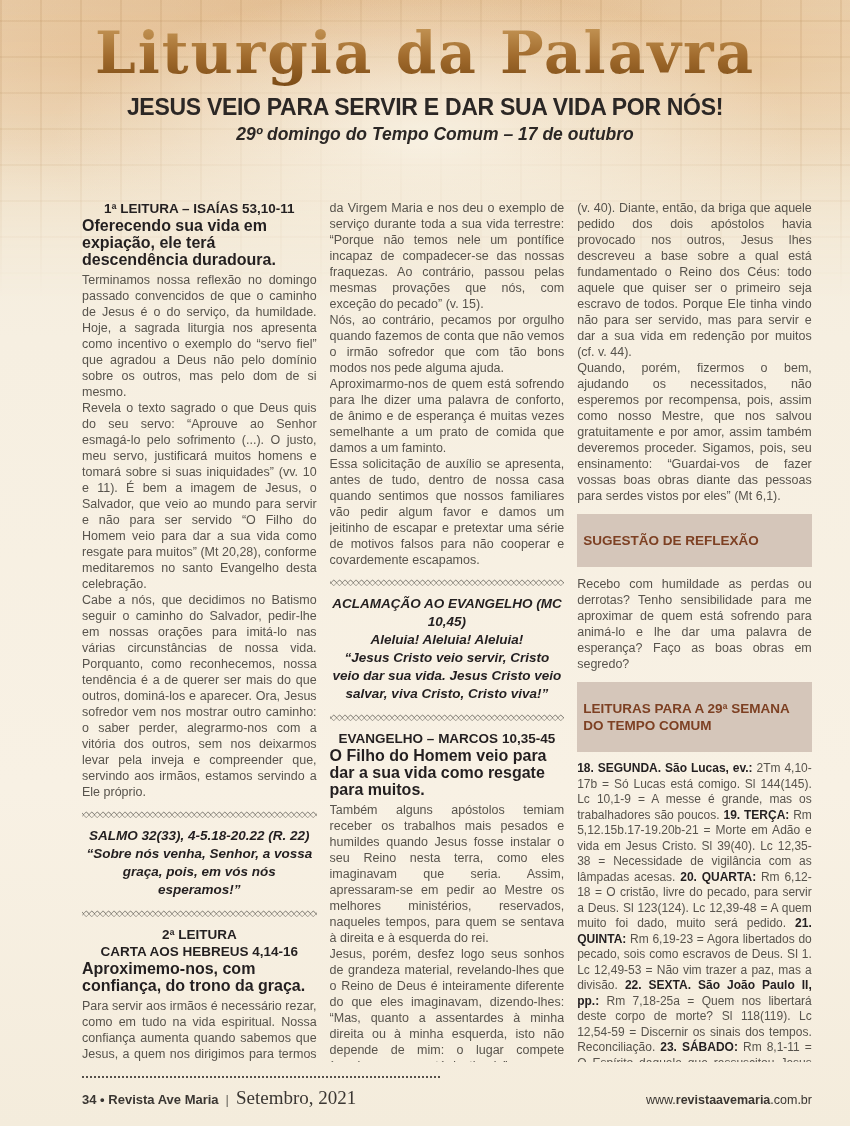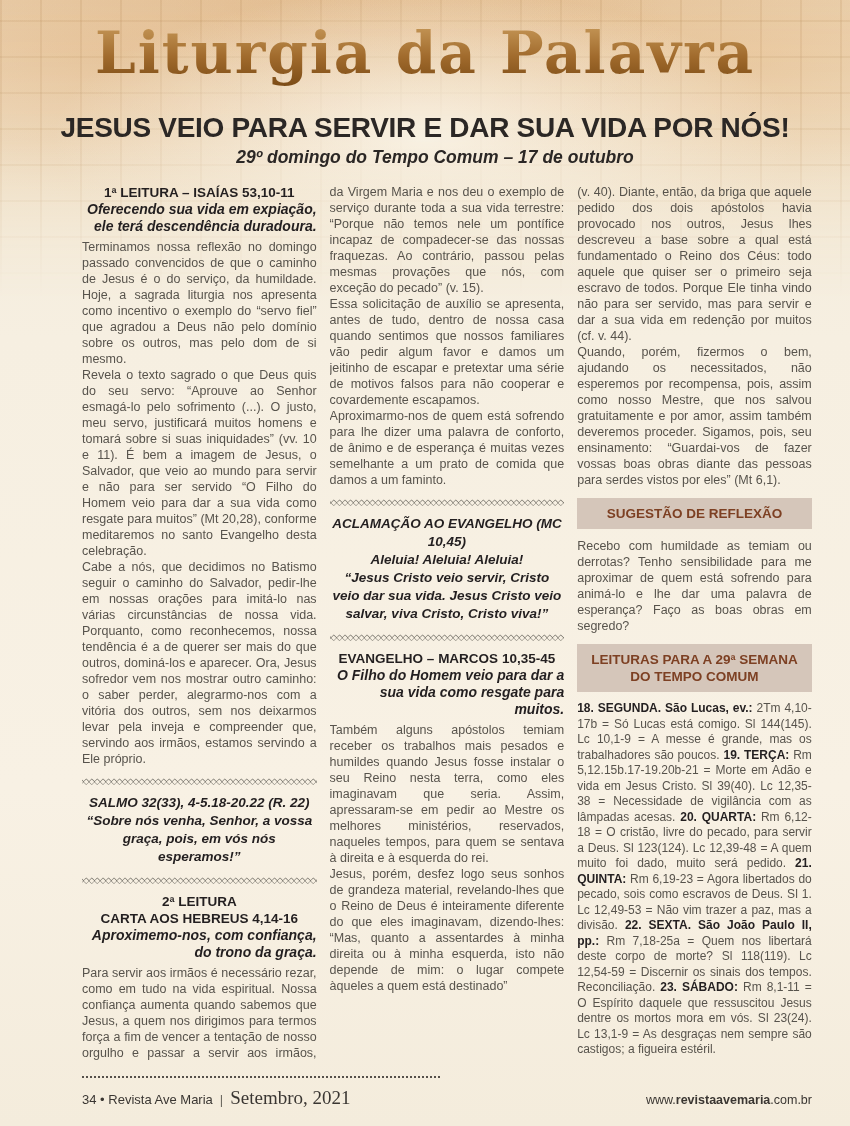--- a/index.html
+++ b/index.html
@@ -24,50 +24,50 @@
             mask-image:linear-gradient(to bottom,#000 0%,rgba(0,0,0,.8) 45%,rgba(0,0,0,0) 96%);
   }
   .masthead{position:relative;text-align:center;padding-top:22px;}
   .script-title{
     font-family:"DejaVu Serif","Liberation Serif",serif;
     font-weight:bold;font-size:58px;line-height:1.1;
     background:linear-gradient(to bottom,#c89a5a 0%,#a06a2c 55%,#7c4c16 100%);
     -webkit-background-clip:text;background-clip:text;color:transparent;
     letter-spacing:2px;
   }
-  .main-title{font-size:28px;font-weight:bold;color:#2b2725;letter-spacing:-0.3px;margin-top:26px;}
+  .main-title{font-size:23px;font-weight:bold;color:#2b2725;letter-spacing:-0.3px;margin-top:8px;}
   .sub-title{font-size:17.5px;font-weight:bold;font-style:italic;color:#2b2725;margin-top:3px;padding-left:20px;}
 
   .columns{
     position:absolute;top:184px;left:82px;width:730px;height:878px;
     display:flex;gap:13px;overflow:hidden;
   }
-  .col{width:234.6px;flex:0 0 auto;font-size:12.5px;line-height:16px;overflow:hidden;}
+  .col{width:234.6px;flex:0 0 auto;font-size:12.5px;line-height:16px;overflow:hidden;margin-top:16px;}
   .col p{margin:0;text-align:justify;}
   .sec-title{font-weight:bold;color:#231f20;text-align:center;font-size:13.5px;line-height:17px;}
-  .sec-sub{font-weight:bold;font-style:italic;color:#231f20;text-align:right;font-size:14px;line-height:17px;}
+  .sec-sub{font-weight:bold;color:#231f20;text-align:left;font-size:16px;line-height:17px;}
   .sec-quote{font-weight:bold;font-style:italic;color:#231f20;text-align:center;font-size:13.5px;line-height:18px;}
   .spacer-s{height:4px;}
   .divider{
     display:flex;justify-content:center;overflow:hidden;white-space:nowrap;
     color:#6a675f;font-size:8.5px;line-height:10px;letter-spacing:-1px;
     margin:9px 0 8px 0;
   }
   .banner{
-    background:#d5c6ba;color:#7d4023;font-weight:bold;text-align:center;
-    font-size:13.5px;line-height:17px;padding:7px 6px;margin:10px 0 9px 0;
+    background:#d5c6ba;color:#7d4023;font-weight:bold;
+    font-size:13.5px;line-height:17px;padding:18px 6px;margin:10px 0 9px 0;
   }
   .readings{font-size:12px;line-height:15.5px;text-align:justify;}
   .readings b{color:#231f20;}
 
   .footer{position:absolute;left:82px;right:38px;top:1076px;}
   .footer-rule{width:358px;border-top:2px dotted #55504a;margin-bottom:9px;}
   .footer-row{display:flex;justify-content:space-between;align-items:baseline;}
   .footer-left{font-size:13px;color:#3a3632;}
-  .footer-left .pg{font-weight:normal;}
+  .footer-left .pg{font-weight:bold;}
   .footer-left .sep{margin:0 7px;color:#6a675f;font-weight:normal;}
   .footer-left .month{font-family:"Liberation Serif",serif;font-size:19px;}
   .footer-right{font-size:12.5px;color:#3a3632;}
   .footer-right .brand{font-weight:bold;margin-top:33px;}
 </style>
 </head>
 <body>
 
 <div class="page">
   <div class="header-bg"></div>
@@ -93,39 +93,40 @@
       <div class="divider">◇◇◇◇◇◇◇◇◇◇◇◇◇◇◇◇◇◇◇◇◇◇◇◇◇◇◇◇◇◇◇◇◇◇◇◇◇◇◇◇◇◇◇◇◇◇◇◇◇◇◇◇◇◇◇◇◇◇◇◇</div>
       <div class="sec-title">2ª LEITURA</div>
       <div class="sec-title">CARTA AOS HEBREUS 4,14-16</div>
       <div class="sec-sub">Aproximemo-nos, com confiança, do trono da graça.</div>
       <div class="spacer-s"></div>
       <p>Para servir aos irmãos é necessário rezar, como em tudo na vida espiritual. Nossa confiança aumenta quando sabemos que Jesus, a quem nos dirigimos para termos força a fim de vencer a tentação de nosso orgulho e passar a servir aos irmãos, também foi tentado quando se encarnou no seio puríssimo</p>
     </div>
 
     <div class="col">
       <p>da Virgem Maria e nos deu o exemplo de serviço durante toda a sua vida terrestre: “Porque não temos nele um pontífice incapaz de compadecer-se das nossas fraquezas. Ao contrário, passou pelas mesmas provações que nós, com exceção do pecado” (v. 15).</p>
+      <p>Nós, ao contrário, pecamos por orgulho quando fazemos de conta que não vemos o irmão sofredor que com tão bons modos nos pede alguma ajuda.</p>
+      <p>Aproximarmo-nos de quem está sofrendo para lhe dizer uma palavra de conforto, de ânimo e de esperança é muitas vezes semelhante a um prato de comida que damos a um faminto.</p>
       <p>Essa solicitação de auxílio se apresenta, antes de tudo, dentro de nossa casa quando sentimos que nossos familiares vão pedir algum favor e damos um jeitinho de escapar e pretextar uma série de motivos falsos para não cooperar e covardemente escapamos.</p>
-      <p>Aproximarmo-nos de quem está sofrendo para lhe dizer uma palavra de conforto, de ânimo e de esperança é muitas vezes semelhante a um prato de comida que damos a um faminto.</p>
       <div class="divider">◇◇◇◇◇◇◇◇◇◇◇◇◇◇◇◇◇◇◇◇◇◇◇◇◇◇◇◇◇◇◇◇◇◇◇◇◇◇◇◇◇◇◇◇◇◇◇◇◇◇◇◇◇◇◇◇◇◇◇◇</div>
       <div class="sec-quote">ACLAMAÇÃO AO EVANGELHO (MC 10,45)</div>
       <div class="sec-quote">Aleluia! Aleluia! Aleluia!</div>
       <div class="sec-quote">“Jesus Cristo veio servir, Cristo veio dar sua vida. Jesus Cristo veio salvar, viva Cristo, Cristo viva!”</div>
       <div class="divider">◇◇◇◇◇◇◇◇◇◇◇◇◇◇◇◇◇◇◇◇◇◇◇◇◇◇◇◇◇◇◇◇◇◇◇◇◇◇◇◇◇◇◇◇◇◇◇◇◇◇◇◇◇◇◇◇◇◇◇◇</div>
       <div class="sec-title">EVANGELHO – MARCOS 10,35-45</div>
       <div class="sec-sub">O Filho do Homem veio para dar a sua vida como resgate para muitos.</div>
       <div class="spacer-s"></div>
       <p>Também alguns apóstolos temiam receber os trabalhos mais pesados e humildes quando Jesus fosse instalar o seu Reino nesta terra, como eles imaginavam que seria. Assim, apressaram-se em pedir ao Mestre os melhores ministérios, reservados, naqueles tempos, para quem se sentava à direita e à esquerda do rei.</p>
       <p>Jesus, porém, desfez logo seus sonhos de grandeza material, revelando-lhes que o Reino de Deus é inteiramente diferente do que eles imaginavam, dizendo-lhes: “Mas, quanto a assentardes à minha direita ou à minha esquerda, isto não depende de mim: o lugar compete àqueles a quem está destinado”</p>
     </div>
 
     <div class="col">
       <p>(v. 40). Diante, então, da briga que aquele pedido dos dois apóstolos havia provocado nos outros, Jesus lhes descreveu a base sobre a qual está fundamentado o Reino dos Céus: todo aquele que quiser ser o primeiro seja escravo de todos. Porque Ele tinha vindo não para ser servido, mas para servir e dar a sua vida em redenção por muitos (cf. v. 44).</p>
       <p>Quando, porém, fizermos o bem, ajudando os necessitados, não esperemos por recompensa, pois, assim como nosso Mestre, que nos salvou gratuitamente e por amor, assim também deveremos proceder. Sigamos, pois, seu ensinamento: “Guardai-vos de fazer vossas boas obras diante das pessoas para serdes vistos por eles” (Mt 6,1).</p>
       <div class="banner">SUGESTÃO DE REFLEXÃO</div>
-      <p>Recebo com humildade as temiam ou derrotas? Tenho sensibilidade para me aproximar de quem está sofrendo para animá-lo e lhe dar uma palavra de esperança? Faço as boas obras em segredo?</p>
+      <p>Recebo com humildade as perdas ou derrotas? Tenho sensibilidade para me aproximar de quem está sofrendo para animá-lo e lhe dar uma palavra de esperança? Faço as boas obras em segredo?</p>
       <div class="banner">LEITURAS PARA A 29ª SEMANA DO TEMPO COMUM</div>
       <p class="readings" id="readings-para"><b>18. SEGUNDA. São Lucas, ev.:</b> 2Tm 4,10-17b = Só Lucas está comigo. Sl 144(145). Lc 10,1-9 = A messe é grande, mas os trabalhadores são poucos. <b>19. TERÇA:</b> Rm 5,12.15b.17-19.20b-21 = Morte em Adão e vida em Jesus Cristo. Sl 39(40). Lc 12,35-38 = Necessidade de vigilância com as lâmpadas acesas. <b>20. QUARTA:</b> Rm 6,12-18 = O cristão, livre do pecado, para servir a Deus. Sl 123(124). Lc 12,39-48 = A quem muito foi dado, muito será pedido. <b>21. QUINTA:</b> Rm 6,19-23 = Agora libertados do pecado, sois como escravos de Deus. Sl 1. Lc 12,49-53 = Não vim trazer a paz, mas a divisão. <b>22. SEXTA. São João Paulo II, pp.:</b> Rm 7,18-25a = Quem nos libertará deste corpo de morte? Sl 118(119). Lc 12,54-59 = Discernir os sinais dos tempos. Reconciliação.  <b>23. SÁBADO:</b> Rm 8,1-11 = O Espírito daquele que ressuscitou Jesus dentre os mortos mora em vós. Sl 23(24). Lc 13,1-9 = As desgraças nem sempre são castigos; a figueira estéril.</p>
     </div>
 
   </div>
 
   <div class="footer">
     <div class="footer-rule"></div>
     <div class="footer-row">
       <div class="footer-left"><span class="pg">34</span>&nbsp;<span class="pg">•</span>&nbsp;<span class="pg">Revista Ave Maria</span><span class="sep">|</span><span class="month">Setembro, 2021</span></div>

